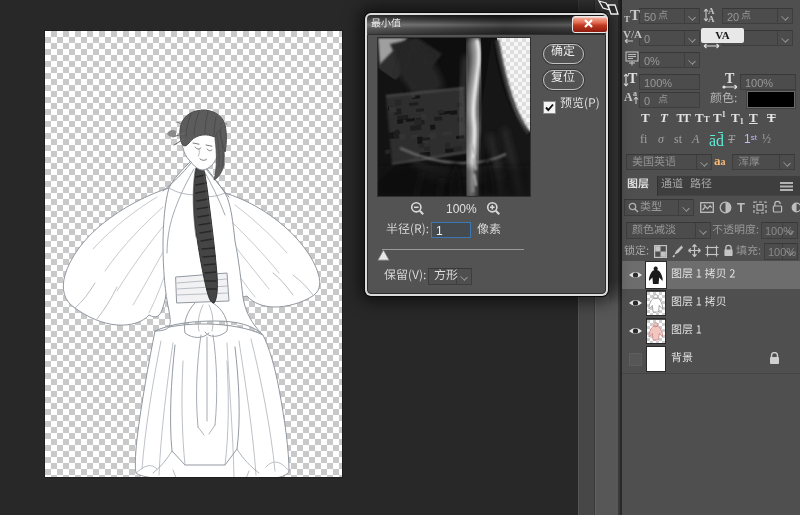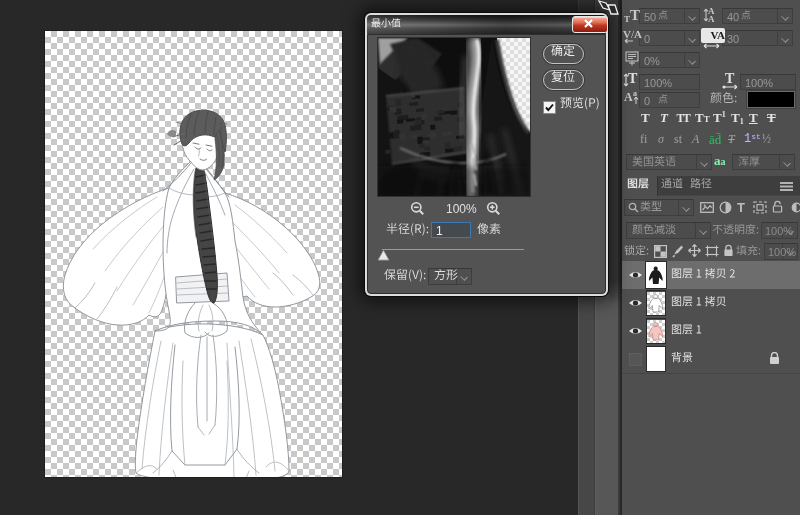--- a/index.html
+++ b/index.html
@@ -87,21 +87,21 @@
 <div class="fld" style="left:639px;top:8px;width:61px;height:16px;background:#4c4c4c">
     <div class="chev"></div>
   </div>
 <div class="fld" style="left:722px;top:8px;width:71px;height:16px;background:#4c4c4c">
     <div class="chev"></div>
   </div>
 <div class="num" style="left:644px;top:11px">50</div>
 <svg style="position:absolute;overflow:visible;left:658px;top:11px" width="12" height="14" viewBox="0 0 12 14">
     <path d="M2.4 2.9H7.6V4.7H2.4ZM3.4 6.3C3.5 7.0 3.6 7.8 3.6 8.3L4.4 8.2C4.4 7.7 4.3 6.9 4.1 6.3ZM5.5 6.3C5.8 6.9 6.1 7.8 6.2 8.3L6.9 8.1C6.8 7.6 6.5 6.8 6.2 6.2ZM7.5 6.2C8.0 6.9 8.6 7.8 8.8 8.3L9.5 8.0C9.3 7.5 8.7 6.6 8.2 6.0ZM1.8 6.0C1.5 6.8 1.0 7.6 0.4 8.1L1.1 8.4C1.7 7.9 2.2 7.0 2.5 6.2ZM1.7 2.2V5.4H8.3V2.2H5.3V1.0H9.1V0.3H5.3V-0.8H4.5V2.2Z" fill="#989898"></path>
   </svg>
-<div class="num" style="left:727px;top:11px">40</div>
+<div class="num" style="left:727px;top:11px">20</div>
 <svg style="position:absolute;overflow:visible;left:741px;top:11px" width="12" height="14" viewBox="0 0 12 14">
     <path d="M2.4 2.9H7.6V4.7H2.4ZM3.4 6.3C3.5 7.0 3.6 7.8 3.6 8.3L4.4 8.2C4.4 7.7 4.3 6.9 4.1 6.3ZM5.5 6.3C5.8 6.9 6.1 7.8 6.2 8.3L6.9 8.1C6.8 7.6 6.5 6.8 6.2 6.2ZM7.5 6.2C8.0 6.9 8.6 7.8 8.8 8.3L9.5 8.0C9.3 7.5 8.7 6.6 8.2 6.0ZM1.8 6.0C1.5 6.8 1.0 7.6 0.4 8.1L1.1 8.4C1.7 7.9 2.2 7.0 2.5 6.2ZM1.7 2.2V5.4H8.3V2.2H5.3V1.0H9.1V0.3H5.3V-0.8H4.5V2.2Z" fill="#989898"></path>
   </svg>
 <div class="fld" style="left:639px;top:30px;width:61px;height:16px;background:#4c4c4c">
     <div class="chev"></div>
   </div>
 <div class="fld" style="left:722px;top:30px;width:71px;height:16px;background:#4c4c4c">
     <div class="chev"></div>
   </div>
 <div class="num" style="left:644px;top:33px">0</div>
@@ -132,21 +132,21 @@
     <g fill="#c8c8c8" font-family="Liberation Serif" font-weight="bold">
       <text x="5" y="8" font-size="9">A</text>
       <text x="5" y="16" font-size="9">A</text>
     </g>
     <path d="M3,3 v12 M3,3 l-2,2.5 M3,3 l2,2.5 M3,15 l-2,-2.5 M3,15 l2,-2.5" stroke="#c8c8c8" stroke-width="1.1" fill="none"></path>
   </svg>
 <div style="position:absolute;left:623px;top:28px;width:18px;height:18px;color:#c8c8c8;font-family:'Liberation Serif',serif;font-weight:bold;font-size:11px">V<span style="font-weight:normal">/</span>A</div>
 <svg style="position:absolute;left:624px;top:38px" width="14" height="6" viewBox="0 0 14 6">
     <path d="M1,3 h8 M1,3 l2.5,-2 M1,3 l2.5,2" stroke="#c8c8c8" stroke-width="1.1" fill="none"></path>
   </svg>
-<div style="position:absolute;left:701px;top:28px;width:24px;height:15px;background:#e8e8e8;border-radius:2px;color:#1a1a1a;font-family:'Liberation Serif',serif;font-weight:bold;font-size:11px;text-align:right;line-height:14px">VA</div>
+<div style="position:absolute;left:701px;top:28px;width:43px;height:15px;background:#e8e8e8;border-radius:2px;color:#1a1a1a;font-family:'Liberation Serif',serif;font-weight:bold;font-size:11px;text-align:center;line-height:14px">VA</div>
 <svg style="position:absolute;left:702px;top:43px" width="19" height="6" viewBox="0 0 19 6">
     <path d="M2,3 h15 M2,3 l2.5,-2 M2,3 l2.5,2 M17,3 l-2.5,-2 M17,3 l-2.5,2" stroke="#e0e0e0" stroke-width="1.1" fill="none"></path>
   </svg>
 <svg style="position:absolute;left:624px;top:50px" width="16" height="18" viewBox="0 0 16 18">
     <rect x="2" y="2" width="12" height="9" fill="none" stroke="#c8c8c8" stroke-width="1"></rect>
     <path d="M4,4.5 h8 M4,6.5 h8 M4,8.5 h5" stroke="#c8c8c8" stroke-width="0.9"></path>
     <path d="M5,13 h6 M8,11.5 v4" stroke="#c8c8c8" stroke-width="1"></path>
   </svg>
 <div style="position:absolute;left:623px;top:71px;width:18px;height:18px;color:#e0e0e0;font-family:'Liberation Serif',serif;font-weight:bold">
     <span style="font-size:14px;position:absolute;left:5px;top:0">T</span>
@@ -174,37 +174,37 @@
 <div style="position:absolute;left:676px;top:110px;font-family:'Liberation Serif',serif;font-size:13px;color:#e4e4e4"><b style="letter-spacing:-2px;display:inline-block;transform:scaleX(.92)">TT</b></div>
 <div style="position:absolute;left:695px;top:110px;font-family:'Liberation Serif',serif;font-size:13px;color:#e4e4e4"><b>T</b><b style="font-size:9px">T</b></div>
 <div style="position:absolute;left:713px;top:110px;font-family:'Liberation Serif',serif;font-size:13px;color:#e4e4e4"><b>T</b><b style="font-size:8px;vertical-align:5px">1</b></div>
 <div style="position:absolute;left:731px;top:110px;font-family:'Liberation Serif',serif;font-size:13px;color:#e4e4e4"><b>T</b><b style="font-size:8px;vertical-align:-2px">1</b></div>
 <div style="position:absolute;left:749px;top:110px;font-family:'Liberation Serif',serif;font-size:13px;color:#e4e4e4"><b style="text-decoration:underline">T</b></div>
 <div style="position:absolute;left:767px;top:110px;font-family:'Liberation Serif',serif;font-size:13px;color:#e4e4e4"><b style="text-decoration:line-through">T</b></div>
 <div style="position:absolute;left:640px;top:132px;font-family:'Liberation Serif',serif;font-size:12px;color:#a0a0a0">fi</div>
 <div style="position:absolute;left:658px;top:132px;font-family:'Liberation Serif',serif;font-size:12px;color:#a0a0a0"><i>σ</i></div>
 <div style="position:absolute;left:674px;top:132px;font-family:'Liberation Serif',serif;font-size:12px;color:#a0a0a0">st</div>
 <div style="position:absolute;left:692px;top:132px;font-family:'Liberation Serif',serif;font-size:12px;color:#a0a0a0"><i>A</i></div>
-<div style="position:absolute;left:709px;top:132px;font-family:'Liberation Serif',serif;font-size:13px;color:#22c55e">ād̄</div>
+<div style="position:absolute;left:709px;top:132px;font-family:'Liberation Serif',serif;font-size:16px;color:#5eead4">ād̄</div>
 <div style="position:absolute;left:728px;top:132px;font-family:'Liberation Serif',serif;font-size:12px;color:#a0a0a0"><i style="text-decoration:line-through">T</i></div>
-<div style="position:absolute;left:744px;top:132px;font-family:Liberation Mono, monospace;font-size:12px;color:#c4b5fd">1<span style="font-size:8px;vertical-align:3px">st</span></div>
+<div style="position:absolute;left:744px;top:132px;font-family:Liberation Sans, sans-serif;font-size:12px;color:#c4b5fd">1<span style="font-size:8px;vertical-align:3px">st</span></div>
 <div style="position:absolute;left:762px;top:132px;font-family:'Liberation Serif',serif;font-size:12px;color:#a0a0a0">½</div>
 <div class="fld" style="left:626px;top:154px;width:86px;height:16px;background:#4c4c4c">
     <div class="chev"></div>
   </div>
 <div class="fld" style="left:732px;top:154px;width:63px;height:16px;background:#4c4c4c">
     <div class="chev"></div>
   </div>
 <svg style="position:absolute;overflow:visible;left:632px;top:157px" width="46" height="15" viewBox="0 0 46 15">
     <path d="M7.6 -0.9C7.4 -0.5 7.0 0.2 6.7 0.7H3.8L4.2 0.5C4.0 0.1 3.6 -0.5 3.2 -0.9L2.5 -0.6C2.8 -0.2 3.2 0.3 3.3 0.7H1.1V1.4H5.1V2.3H1.6V3.0H5.1V3.9H0.6V4.7H5.0C4.9 5.0 4.9 5.3 4.8 5.5H0.9V6.3H4.6C4.1 7.4 3.0 8.1 0.5 8.5C0.6 8.7 0.8 9.0 0.9 9.2C3.7 8.7 4.9 7.8 5.5 6.4C6.3 8.0 7.8 8.9 10.0 9.2C10.2 9.0 10.4 8.6 10.6 8.4C8.5 8.2 7.1 7.5 6.3 6.3H10.3V5.5H5.7C5.8 5.3 5.8 5.0 5.8 4.7H10.4V3.9H5.9V3.0H9.4V2.3H5.9V1.4H9.9V0.7H7.6C7.9 0.3 8.2 -0.2 8.5 -0.7Z M17.5 4.8C17.9 5.2 18.4 5.7 18.6 6.1L19.2 5.8C18.9 5.4 18.5 4.9 18.1 4.5ZM13.5 6.2V6.9H19.5V6.2H16.8V4.3H19.1V3.6H16.8V2.1H19.3V1.3H13.7V2.1H16.0V3.6H14.0V4.3H16.0V6.2ZM11.9 -0.4V9.2H12.8V8.7H20.2V9.2H21.1V-0.4ZM12.8 7.9V0.4H20.2V7.9Z M27.0 1.5V2.7H23.8V5.3H22.6V6.1H26.7C26.3 7.1 25.2 8.0 22.4 8.6C22.6 8.8 22.8 9.1 22.9 9.3C25.8 8.6 27.0 7.5 27.6 6.4C28.4 8.0 29.9 8.9 32.1 9.3C32.2 9.0 32.5 8.7 32.7 8.5C30.5 8.2 29.1 7.4 28.3 6.1H32.4V5.3H31.3V2.7H27.9V1.5ZM24.6 5.3V3.5H27.0V4.5C27.0 4.8 27.0 5.0 27.0 5.3ZM30.5 5.3H27.8C27.9 5.0 27.9 4.8 27.9 4.5V3.5H30.5ZM29.0 -0.9V0.1H25.9V-0.9H25.1V0.1H22.8V0.9H25.1V2.0H25.9V0.9H29.0V2.0H29.9V0.9H32.2V0.1H29.9V-0.9Z M34.1 -0.1C34.7 0.4 35.4 1.2 35.7 1.6L36.3 1.1C36.0 0.6 35.2 -0.1 34.6 -0.6ZM37.3 1.5V2.2H38.7C38.6 2.8 38.5 3.3 38.3 3.7H36.5V4.5H43.5V3.7H42.2C42.3 3.0 42.4 2.2 42.5 1.5L41.9 1.5L41.7 1.5H39.7L40.0 0.3H43.2V-0.5H36.9V0.3H39.1L38.9 1.5ZM39.2 3.7 39.6 2.2H41.6C41.6 2.7 41.5 3.2 41.5 3.7ZM37.4 5.4V9.2H38.2V8.8H42.0V9.2H42.8V5.4ZM38.2 8.1V6.1H42.0V8.1ZM35.0 8.9C35.2 8.7 35.5 8.5 37.3 7.2C37.3 7.0 37.2 6.7 37.1 6.5L35.8 7.4V2.6H33.5V3.4H35.0V7.4C35.0 7.8 34.8 8.1 34.6 8.2C34.8 8.3 35.0 8.7 35.0 8.9Z" fill="#909090"></path>
   </svg>
 <svg style="position:absolute;overflow:visible;left:738px;top:157px" width="24" height="15" viewBox="0 0 24 15">
     <path d="M3.5 -0.3V1.7H4.3V0.5H9.4V1.7H10.2V-0.3ZM1.0 -0.2C1.6 0.2 2.4 0.8 2.8 1.2L3.3 0.6C2.9 0.2 2.2 -0.4 1.5 -0.7ZM0.4 2.8C1.1 3.1 1.8 3.7 2.2 4.1L2.7 3.5C2.3 3.1 1.6 2.6 0.9 2.2ZM0.8 8.5 1.5 9.0C2.0 8.0 2.7 6.6 3.1 5.5L2.5 5.0C2.0 6.2 1.3 7.7 0.8 8.5ZM3.4 6.6V7.3H6.8V9.2H7.6V7.3H10.5V6.6H7.6V5.3H9.9V4.5H7.6V3.3H6.8V4.5H5.2C5.5 4.0 5.8 3.4 6.0 2.8H9.7V2.0H6.3C6.4 1.7 6.5 1.4 6.7 1.1L5.8 0.9C5.7 1.3 5.6 1.7 5.5 2.0H4.0V2.8H5.2C4.9 3.3 4.7 3.8 4.6 4.0C4.4 4.4 4.2 4.6 4.1 4.7C4.1 4.9 4.3 5.3 4.3 5.4C4.4 5.3 4.8 5.3 5.3 5.3H6.8V6.6Z M15.0 2.9H19.5V3.6H15.0ZM15.0 1.6H19.5V2.3H15.0ZM14.3 1.0V4.2H20.3V1.0ZM17.0 6.0V6.6H13.3V7.2H17.0V8.3C17.0 8.4 16.9 8.5 16.7 8.5C16.6 8.5 15.9 8.5 15.2 8.5C15.3 8.7 15.4 9.0 15.5 9.2C16.4 9.2 17.0 9.2 17.3 9.1C17.7 9.0 17.8 8.8 17.8 8.3V7.2H21.5V6.6H17.8V6.4C18.7 6.1 19.7 5.7 20.4 5.2L19.9 4.7L19.8 4.8H14.2V5.4H18.7C18.2 5.6 17.5 5.9 17.0 6.0ZM12.5 -0.3V2.9C12.5 4.7 12.4 7.1 11.4 8.8C11.6 8.9 11.9 9.1 12.1 9.2C13.1 7.4 13.3 4.8 13.3 2.9V0.5H21.4V-0.3Z" fill="#909090"></path>
   </svg>
-<div class="abs" style="left:714px;top:153px;color:#86efac;font-size:13px;font-weight:bold;font-family:'Liberation Serif',serif">a<span style="font-size:10px">a</span></div>
+<div class="abs" style="left:714px;top:153px;color:#fdba74;font-size:13px;font-weight:bold;font-family:'Liberation Serif',serif">a<span style="font-size:10px">a</span></div>
 <div class="abs" style="left:622px;top:176px;width:178px;height:19px;background:#3e3e3e;border-bottom:1px solid #454545"></div>
 <div class="abs" style="left:622px;top:176px;width:35px;height:20px;background:#4f4f4f;border-right:1px solid #323232"></div>
 <svg style="position:absolute;overflow:visible;left:627px;top:179px" width="24" height="15" viewBox="0 0 24 15">
     <path d="M0.8 -0.6V9.3H2.1V9.0H8.9V9.3H10.2V-0.6ZM2.9 6.8C4.4 7.0 6.2 7.4 7.3 7.8H2.1V4.5C2.2 4.8 2.4 5.2 2.5 5.4C3.1 5.3 3.7 5.1 4.3 4.9L3.9 5.4C4.9 5.6 6.0 6.0 6.7 6.3L7.2 5.5C6.6 5.2 5.6 4.9 4.7 4.7C5.0 4.6 5.3 4.5 5.6 4.3C6.4 4.7 7.4 5.1 8.3 5.3C8.4 5.0 8.7 4.7 8.9 4.4V7.8H7.5L8.0 6.9C6.9 6.5 5.0 6.1 3.5 6.0ZM4.4 0.6C3.9 1.4 3.0 2.2 2.1 2.7C2.4 2.9 2.8 3.3 3.0 3.5C3.2 3.4 3.4 3.2 3.6 3.0C3.9 3.2 4.1 3.4 4.4 3.6C3.7 3.9 2.8 4.2 2.1 4.3V0.6ZM4.6 0.6H8.9V4.3C8.1 4.1 7.4 3.9 6.7 3.7C7.4 3.1 8.1 2.5 8.5 1.8L7.8 1.4L7.6 1.5H5.2C5.3 1.3 5.4 1.1 5.5 1.0ZM5.5 3.1C5.1 2.9 4.8 2.7 4.5 2.4H6.6C6.3 2.7 5.9 2.9 5.5 3.1Z M14.4 3.3V4.5H20.7V3.3ZM13.6 0.6H19.6V1.5H13.6ZM12.3 -0.5V2.7C12.3 4.5 12.2 7.0 11.2 8.7C11.6 8.8 12.2 9.1 12.4 9.3C13.4 7.5 13.6 4.6 13.6 2.7V2.6H20.9V-0.5ZM18.5 6.9 19.0 7.7 15.9 7.9C16.3 7.5 16.7 6.9 17.0 6.4H19.7ZM14.4 9.3C14.8 9.2 15.5 9.1 19.6 8.8C19.7 9.0 19.8 9.3 19.9 9.5L21.2 8.9C20.9 8.2 20.2 7.2 19.7 6.4H21.4V5.2H13.8V6.4H15.4C15.1 7.0 14.7 7.5 14.6 7.7C14.3 7.9 14.1 8.1 13.9 8.2C14.1 8.5 14.3 9.1 14.4 9.3Z" fill="#e2e2e2"></path>
   </svg>
 <svg style="position:absolute;overflow:visible;left:661px;top:179px" width="24" height="15" viewBox="0 0 24 15">
     <path d="M0.7 0.0C1.4 0.6 2.2 1.4 2.6 1.9L3.2 1.4C2.8 0.9 1.9 0.1 1.3 -0.4ZM2.8 3.2H0.5V4.0H2.0V7.1C1.5 7.3 1.0 7.8 0.4 8.4L0.9 9.1C1.5 8.4 2.0 7.7 2.4 7.7C2.7 7.7 3.0 8.1 3.5 8.4C4.3 8.9 5.2 9.0 6.5 9.0C7.7 9.0 9.7 8.9 10.4 8.9C10.4 8.7 10.6 8.3 10.7 8.1C9.5 8.2 7.9 8.3 6.6 8.3C5.3 8.3 4.4 8.2 3.7 7.7C3.3 7.5 3.0 7.3 2.8 7.2ZM4.0 -0.5V0.2H8.7C8.2 0.5 7.6 0.9 7.1 1.1C6.6 0.9 6.0 0.6 5.5 0.5L5.0 0.9C5.6 1.2 6.4 1.6 7.1 1.9H4.0V7.6H4.8V5.8H6.6V7.5H7.4V5.8H9.3V6.8C9.3 6.9 9.3 6.9 9.1 6.9C9.0 6.9 8.5 6.9 8.0 6.9C8.1 7.1 8.2 7.4 8.2 7.6C9.0 7.6 9.4 7.6 9.7 7.5C10.0 7.4 10.1 7.2 10.1 6.8V1.9H8.6C8.4 1.7 8.2 1.6 7.8 1.5C8.7 1.0 9.5 0.5 10.1 -0.1L9.6 -0.5L9.4 -0.5ZM9.3 2.5V3.5H7.4V2.5ZM4.8 4.1H6.6V5.1H4.8ZM4.8 3.5V2.5H6.6V3.5ZM9.3 4.1V5.1H7.4V4.1Z M11.7 -0.1C12.3 0.5 13.0 1.3 13.3 1.8L14.0 1.3C13.6 0.8 12.9 0.1 12.3 -0.5ZM16.0 4.3H19.7V5.2H16.0ZM16.0 5.8H19.7V6.7H16.0ZM16.0 2.8H19.7V3.7H16.0ZM15.2 2.2V7.4H20.5V2.2H17.9C18.0 1.9 18.1 1.6 18.2 1.3H21.4V0.6H19.4C19.6 0.2 19.9 -0.2 20.2 -0.6L19.3 -0.9C19.2 -0.5 18.8 0.1 18.5 0.6H16.5L17.0 0.3C16.9 -0.0 16.6 -0.6 16.2 -0.9L15.6 -0.6C15.8 -0.3 16.1 0.2 16.3 0.6H14.4V1.3H17.3C17.3 1.6 17.2 1.9 17.1 2.2ZM13.9 3.0H11.6V3.8H13.1V7.2C12.6 7.4 12.0 7.9 11.5 8.4L12.0 9.1C12.5 8.4 13.1 7.8 13.5 7.8C13.8 7.8 14.1 8.2 14.6 8.4C15.3 8.9 16.3 9.0 17.6 9.0C18.6 9.0 20.6 8.9 21.4 8.9C21.4 8.6 21.5 8.3 21.6 8.1C20.5 8.2 18.9 8.2 17.6 8.2C16.4 8.2 15.4 8.2 14.7 7.8C14.4 7.6 14.1 7.4 13.9 7.3Z" fill="#a8a8a8"></path>
   </svg>
 <svg style="position:absolute;overflow:visible;left:690px;top:179px" width="24" height="15" viewBox="0 0 24 15">
     <path d="M1.7 0.3H3.8V2.2H1.7ZM0.4 7.9 0.6 8.7C1.7 8.4 3.3 8.0 4.8 7.7L4.7 6.9L3.3 7.3V5.3H4.5C4.6 5.4 4.8 5.7 4.9 5.8C5.1 5.7 5.3 5.6 5.5 5.5V9.2H6.3V8.8H9.1V9.2H9.8V5.5L10.2 5.7C10.3 5.5 10.5 5.2 10.7 5.0C9.7 4.6 8.9 4.1 8.2 3.4C8.9 2.6 9.4 1.6 9.8 0.4L9.3 0.2L9.1 0.2H7.0C7.1 -0.1 7.2 -0.4 7.3 -0.7L6.6 -0.9C6.1 0.4 5.4 1.7 4.6 2.5V-0.4H1.0V3.0H2.5V7.4L1.7 7.6V4.0H1.0V7.8ZM6.3 8.1V6.0H9.1V8.1ZM8.8 1.0C8.5 1.6 8.1 2.3 7.6 2.8C7.2 2.3 6.8 1.7 6.6 1.2L6.7 1.0ZM6.0 5.2C6.6 4.9 7.2 4.5 7.7 3.9C8.1 4.4 8.7 4.9 9.3 5.2ZM7.1 3.4C6.4 4.1 5.5 4.7 4.7 5.1V4.6H3.3V3.0H4.6V2.6C4.7 2.8 5.0 3.0 5.1 3.1C5.5 2.8 5.8 2.3 6.1 1.8C6.4 2.3 6.7 2.9 7.1 3.4Z M13.8 -0.9C13.4 -0.1 12.4 0.8 11.5 1.4C11.7 1.6 11.9 1.9 12.0 2.1C12.9 1.4 14.0 0.4 14.6 -0.6ZM15.2 -0.3V0.5H19.4C18.3 1.9 16.3 3.1 14.4 3.7C14.6 3.9 14.8 4.2 14.9 4.4C16.0 4.0 17.1 3.5 18.1 2.8C19.2 3.2 20.4 3.9 21.1 4.3L21.5 3.7C20.9 3.3 19.8 2.7 18.8 2.3C19.6 1.6 20.3 0.9 20.8 0.0L20.2 -0.3L20.0 -0.3ZM15.2 4.7V5.5H17.6V8.2H14.5V8.9H21.5V8.2H18.5V5.5H20.9V4.7ZM14.0 1.6C13.4 2.7 12.4 3.8 11.4 4.6C11.5 4.8 11.8 5.2 11.8 5.4C12.2 5.0 12.6 4.7 13.0 4.3V9.2H13.8V3.3C14.2 2.8 14.5 2.3 14.8 1.9Z" fill="#a8a8a8"></path>

